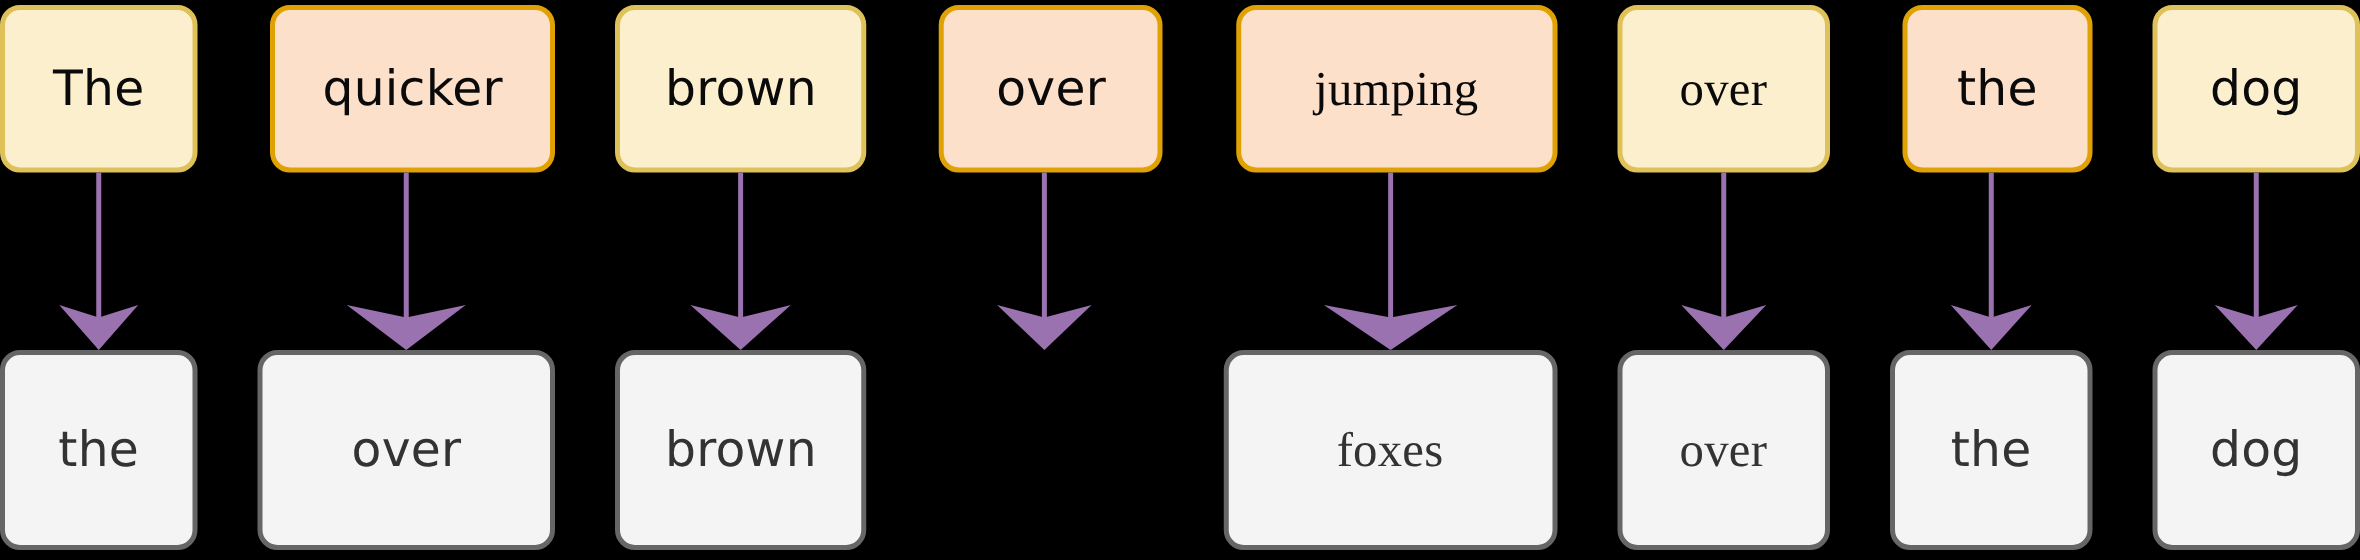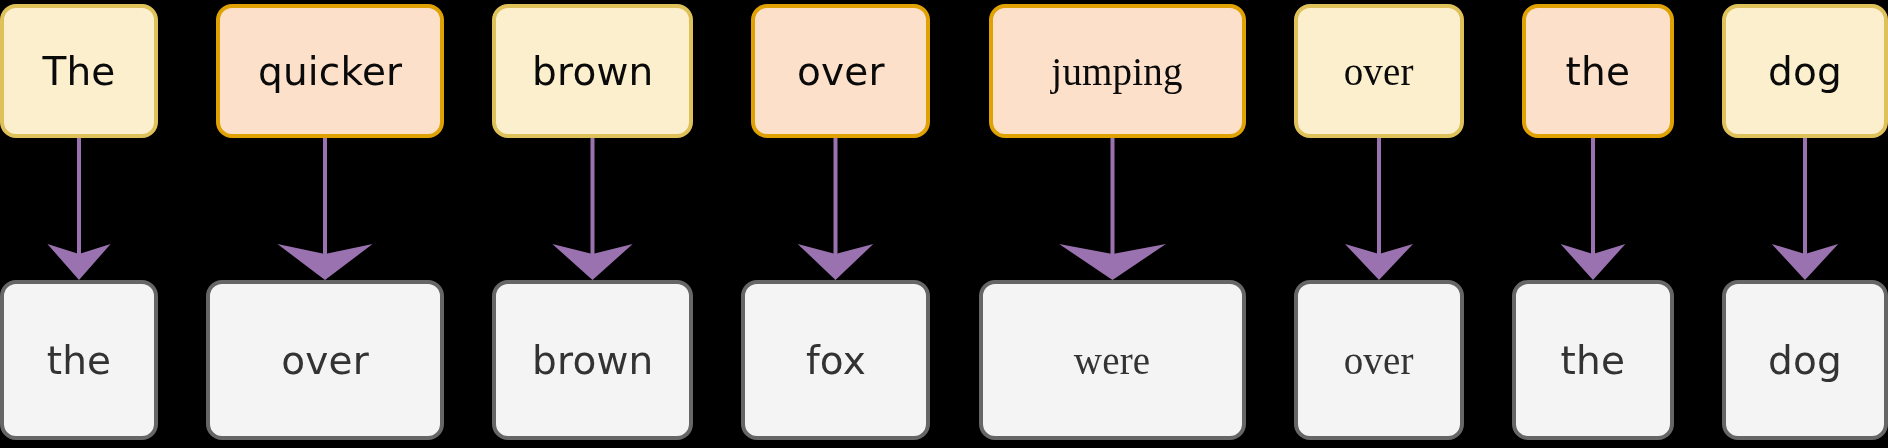--- a/index.html
+++ b/index.html
@@ -164,36 +164,33 @@
       <div class="pair-column" style="width: 189px;">
         <div class="src-box tone-peach">
           <span class="src-label">over</span>
         </div>
         <div class="connector">
           <svg viewBox="0 0 100 142" preserveAspectRatio="none">
             <line x1="50" y1="0" x2="50" y2="120" stroke="#9b72b0" stroke-width="4" vector-effect="non-scaling-stroke"></line>
             <polygon points="50,142 30,106 50,116 70,106" fill="#9b72b0"></polygon>
           </svg>
         </div>
-        <div class="tgt-box">
-          <span class="tgt-label">fox</span>
-        </div>
       </div>
       <div class="pair-column" style="width: 267px; font-family: Liberation Serif, serif;">
         <div class="src-box tone-peach">
           <span class="src-label">jumping</span>
         </div>
         <div class="connector">
           <svg viewBox="0 0 100 142" preserveAspectRatio="none">
             <line x1="50" y1="0" x2="50" y2="120" stroke="#9b72b0" stroke-width="4" vector-effect="non-scaling-stroke"></line>
             <polygon points="50,142 30,106 50,116 70,106" fill="#9b72b0"></polygon>
           </svg>
         </div>
         <div class="tgt-box">
-          <span class="tgt-label">were</span>
+          <span class="tgt-label">foxes</span>
         </div>
       </div>
       <div class="pair-column" style="width: 170px; font-family: Liberation Serif, serif;">
         <div class="src-box tone-yellow">
           <span class="src-label">over</span>
         </div>
         <div class="connector">
           <svg viewBox="0 0 100 142" preserveAspectRatio="none">
             <line x1="50" y1="0" x2="50" y2="120" stroke="#9b72b0" stroke-width="4" vector-effect="non-scaling-stroke"></line>
             <polygon points="50,142 30,106 50,116 70,106" fill="#9b72b0"></polygon>

